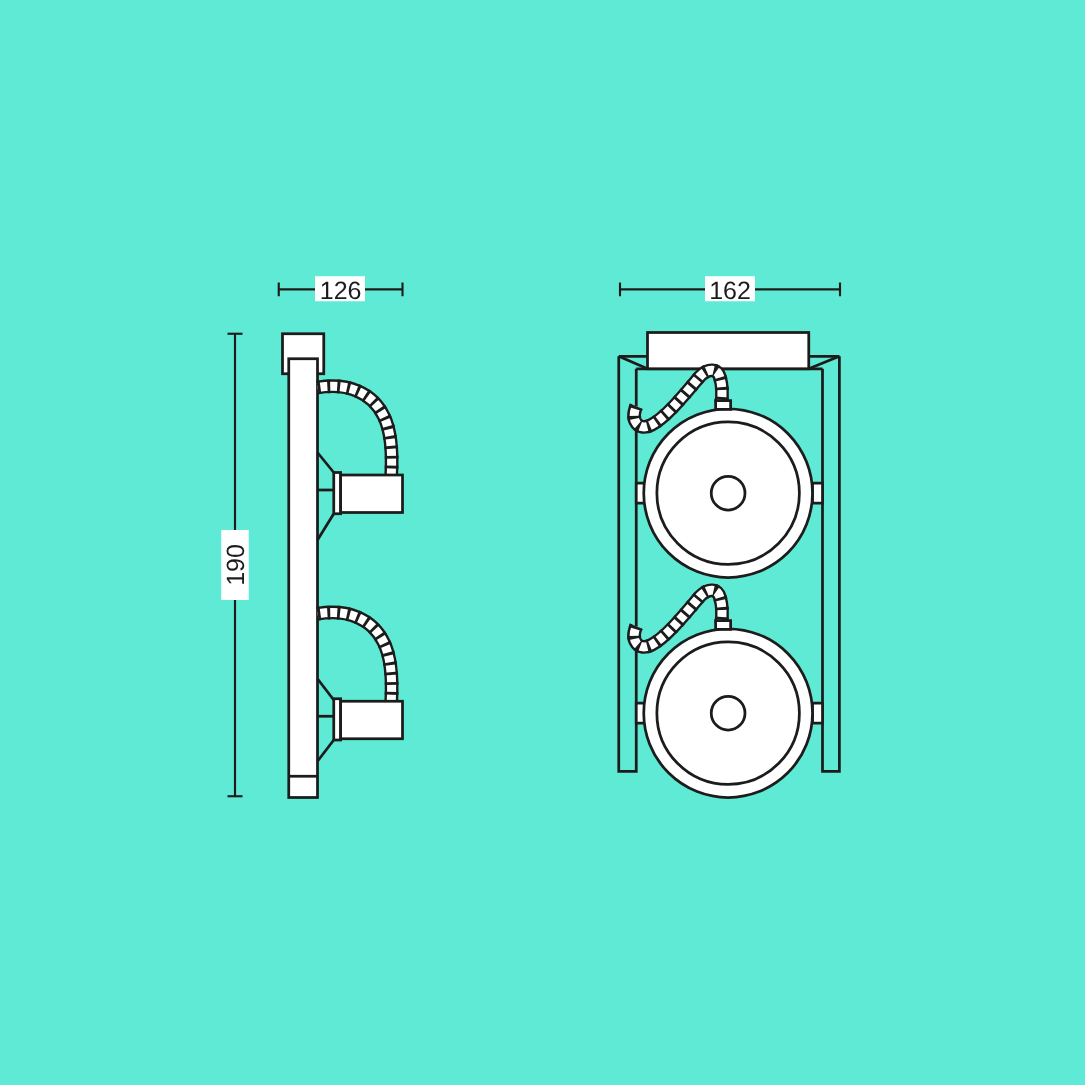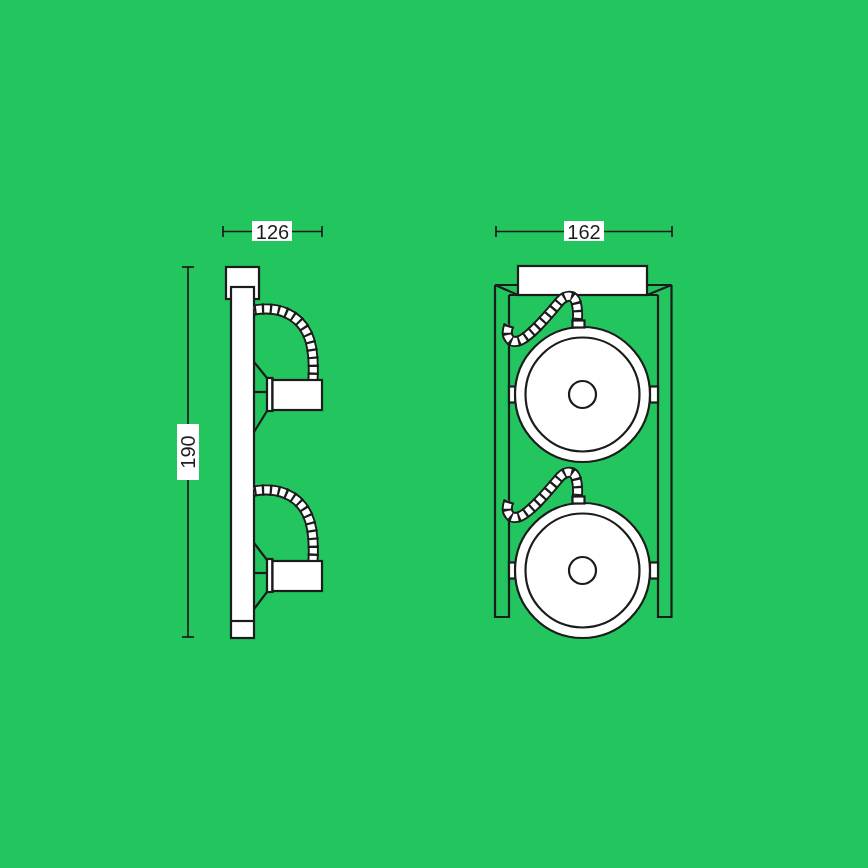--- a/index.html
+++ b/index.html
@@ -8,21 +8,21 @@
     background: #ffffff;
     width: 868px;
     height: 868px;
     overflow: hidden;
     font-family: "Liberation Sans", sans-serif;
   }
   .stage {
     position: relative;
     width: 868px;
     height: 868px;
-    background: #22c55e;
+    background: #5eead4;
   }
   svg { display: block; }
   .ln   { fill: none; stroke: #1c1c1c; stroke-width: 2.2; stroke-linejoin: miter; }
   .shape{ fill: #ffffff; stroke: #1c1c1c; stroke-width: 2.2; stroke-linejoin: miter; }
   .dim  { fill: none; stroke: #1c1c1c; stroke-width: 1.7; }
   .cable-outer { fill: none; stroke: #1c1c1c; stroke-width: 11; stroke-linecap: butt; }
   .cable-inner { fill: none; stroke: #ffffff; stroke-width: 7.2; stroke-linecap: butt; }
   .cable-ribs  { fill: none; stroke: #1c1c1c; stroke-width: 11; stroke-linecap: butt;
                  stroke-dasharray: 2.3 5.6; }
   .mask { fill: #ffffff; stroke: none; }

